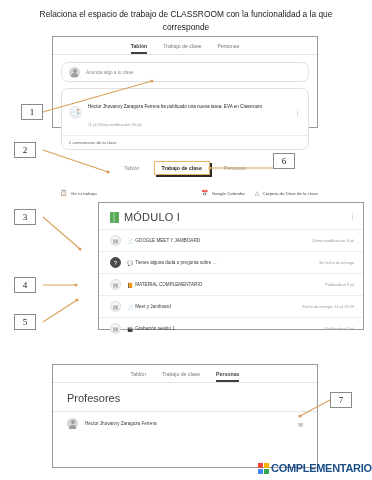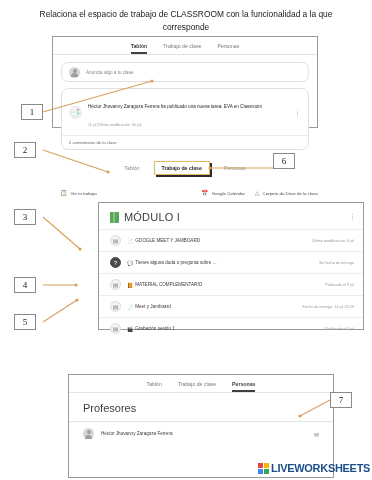--- a/index.html
+++ b/index.html
@@ -181,21 +181,21 @@
     white-space: nowrap;
   }
   .mod-meta {
     position: absolute; right: 9px; top: 50%;
     transform: translateY(-50%);
     font-size: 3.8px; color: #9a9a9a; white-space: nowrap;
   }
   .tag-ic { font-size: 5px; }
 
   
-  #card-personas { left: 52px; top: 374px; width: 266px; height: 104px; margin-left: 16px; }
+  #card-personas { left: 52px; top: 364px; width: 266px; height: 104px; }
   .sec-title {
     font-size: 11px; color: #3c4043;
     padding: 9px 0 7px 14px;
     font-weight: normal;
   }
   .person-row {
     display: flex; align-items: center;
     border-top: 1px solid #e4e4e4;
     padding: 6px 12px 6px 14px;
     position: relative;
@@ -406,16 +406,16 @@
   <div class="numbox" style="left:273px;top:153px;">6</div>
   <div class="numbox" style="left:330px;top:392px;">7</div>
 
   <div id="lw">
     <span class="lw-grid">
       <i style="background:#e8453c"></i>
         <i style="background:#f4b400"></i>
       <i style="background:#4285f4"></i>
         <i style="background:#34a853"></i>
     </span>
-    <span class="lw-text">LIVEWORKSHEETS</span>
+    <span class="lw-text">COMPLEMENTARIO</span>
   </div>
 
 </div>
 
 </body></html>

